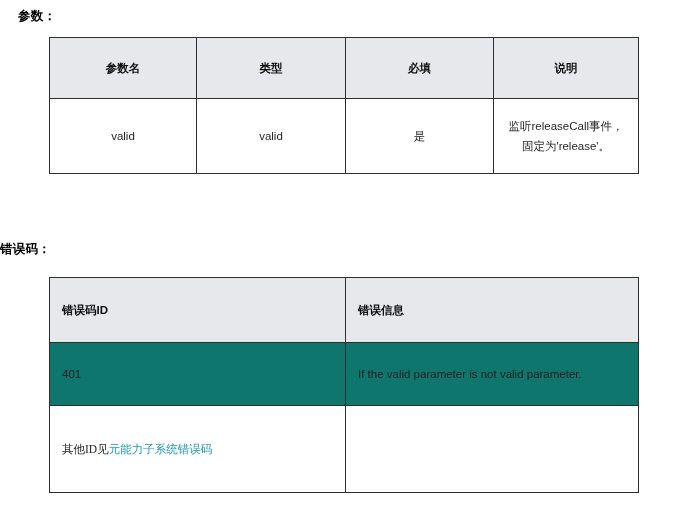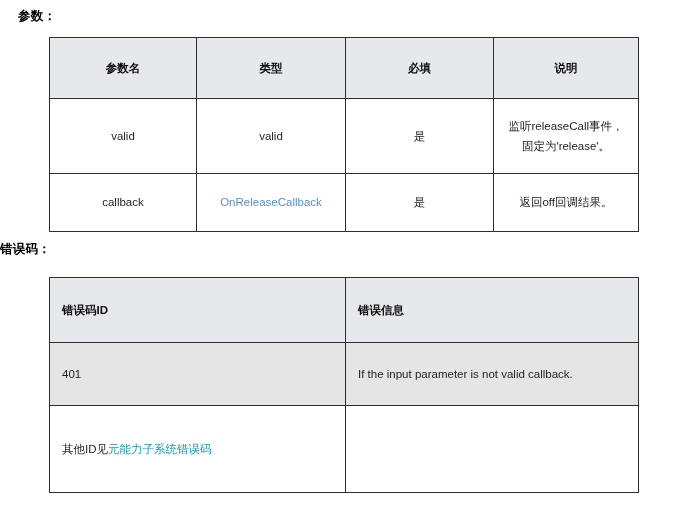--- a/index.html
+++ b/index.html
@@ -62,22 +62,22 @@
   #params-table tbody tr.row-callback td{ height: 45px; }
   #params-table col.c1 { width: 147px; }
   #params-table col.c2 { width: 149px; }
   #params-table col.c3 { width: 148px; }
   #params-table col.c4 { width: 145px; }
 
   
   #errors-table { left: 49px; top: 277px; width: 589px; }
   #errors-table th { text-align: left; height: 52px; }
   #errors-table td { text-align: left; }
-  #errors-table tbody tr.row-401 td  { height: 50px; background: #e5e5e5; }
-  #errors-table tbody tr.row-other td{ height: 74px; }
+  #errors-table tbody tr.row-401 td  { height: 50px; background: #0f766e; }
+  #errors-table tbody tr.row-other td{ height: 74px; font-family: Liberation Serif, serif; }
   #errors-table col.e1 { width: 296px; }
   #errors-table col.e2 { width: 293px; }
 
   .cell-multiline { white-space: pre-line; }
 
   a.doc-link {
     text-decoration: none;
     cursor: pointer;
   }
   a.link-blue { color: #5b8fce; }
@@ -104,47 +104,39 @@
     </tr>
   </thead>
   <tbody>
     <tr class="row-type">
       <td>valid</td>
       <td>valid</td>
       <td>是</td>
       <td class="cell-multiline">监听releaseCall事件，
 固定为'release'。</td>
     </tr>
-    <tr class="row-callback">
-      <td>callback</td>
-      <td>
-        <a class="doc-link link-blue">OnReleaseCallback</a>
-      </td>
-      <td>是</td>
-      <td>返回off回调结果。</td>
-    </tr>
   </tbody>
 </table>
 
 <div id="title-errors" class="section-title">错误码：</div>
 
 <table id="errors-table" class="doc-table">
   <colgroup>
     <col class="e1">
       <col class="e2">
   </colgroup>
   <thead>
     <tr>
       <th>错误码ID</th>
       <th>错误信息</th>
     </tr>
   </thead>
   <tbody>
     <tr class="row-401">
       <td>401</td>
-      <td>If the input parameter is not valid callback.</td>
+      <td>If the valid parameter is not valid parameter.</td>
     </tr>
     <tr class="row-other">
       <td><span>其他ID见</span><a class="doc-link link-teal">元能力子系统错误码</a></td>
       <td></td>
     </tr>
   </tbody>
 </table>
 
 </body></html>

